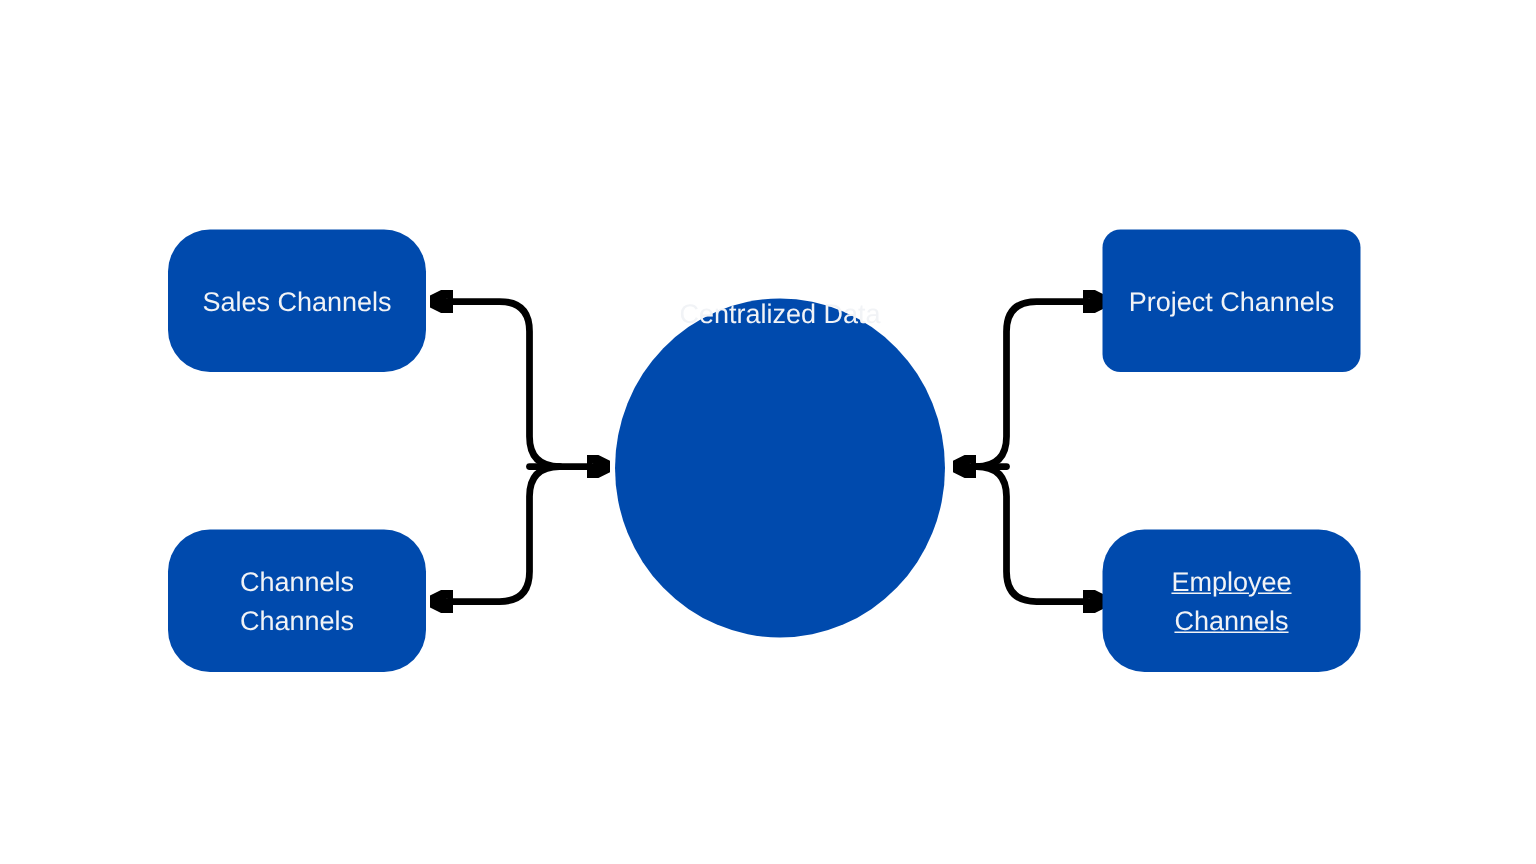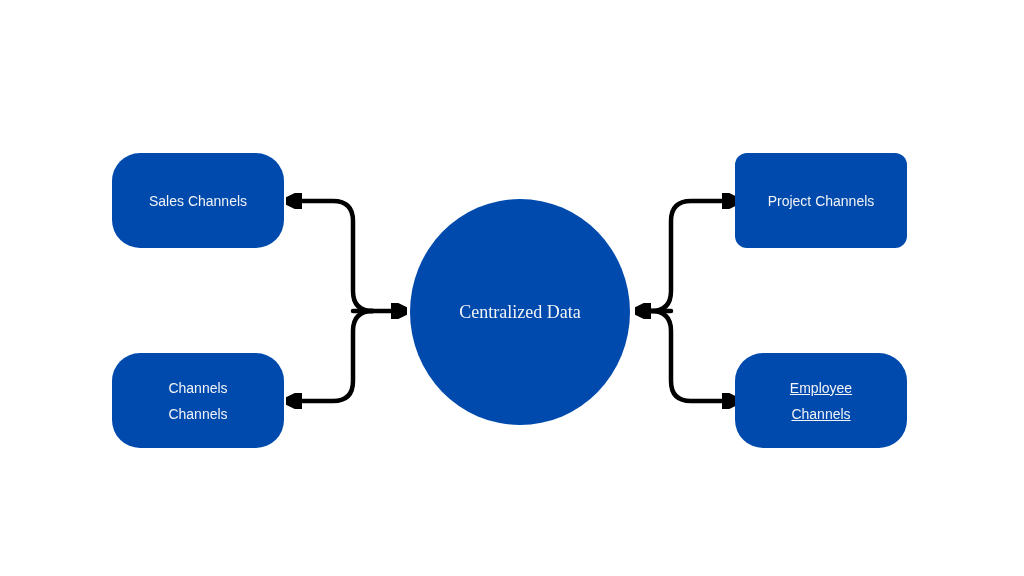--- a/index.html
+++ b/index.html
@@ -36,39 +36,38 @@
     position: absolute;
     width: 172px;
     height: 95px;
     background: var(--node-fill, #004aad);
     border-radius: 28px;
     color: var(--node-text, #f1f3f6);
     display: flex;
     flex-direction: column;
     align-items: center;
     justify-content: center;
-    font-size: 14px;
+    font-size: 18px;
     line-height: 26px;
     text-align: center;
   }
   .hub {
     position: absolute;
     left: 410px;
     top: 199px;
     width: 220px;
     height: 226px;
     background: var(--node-fill, #004aad);
     border-radius: 50%;
     color: var(--node-text, #f1f3f6);
     display: flex;
-    align-items: center;
+    align-items: flex-start;
     justify-content: center;
     font-size: 18px;
     text-align: center;
-    font-family: Liberation Serif, serif;
   }
   #node-sales     { left: 112px; top: 153px; }
   #node-marketing { left: 112px; top: 353px; }
   #node-project   { left: 735px; top: 153px; border-radius: 12px; }
   #node-employee  { left: 735px; top: 353px; text-decoration: underline; }
 </style>
 </head>
 <body>
 
 <div class="canvas">

